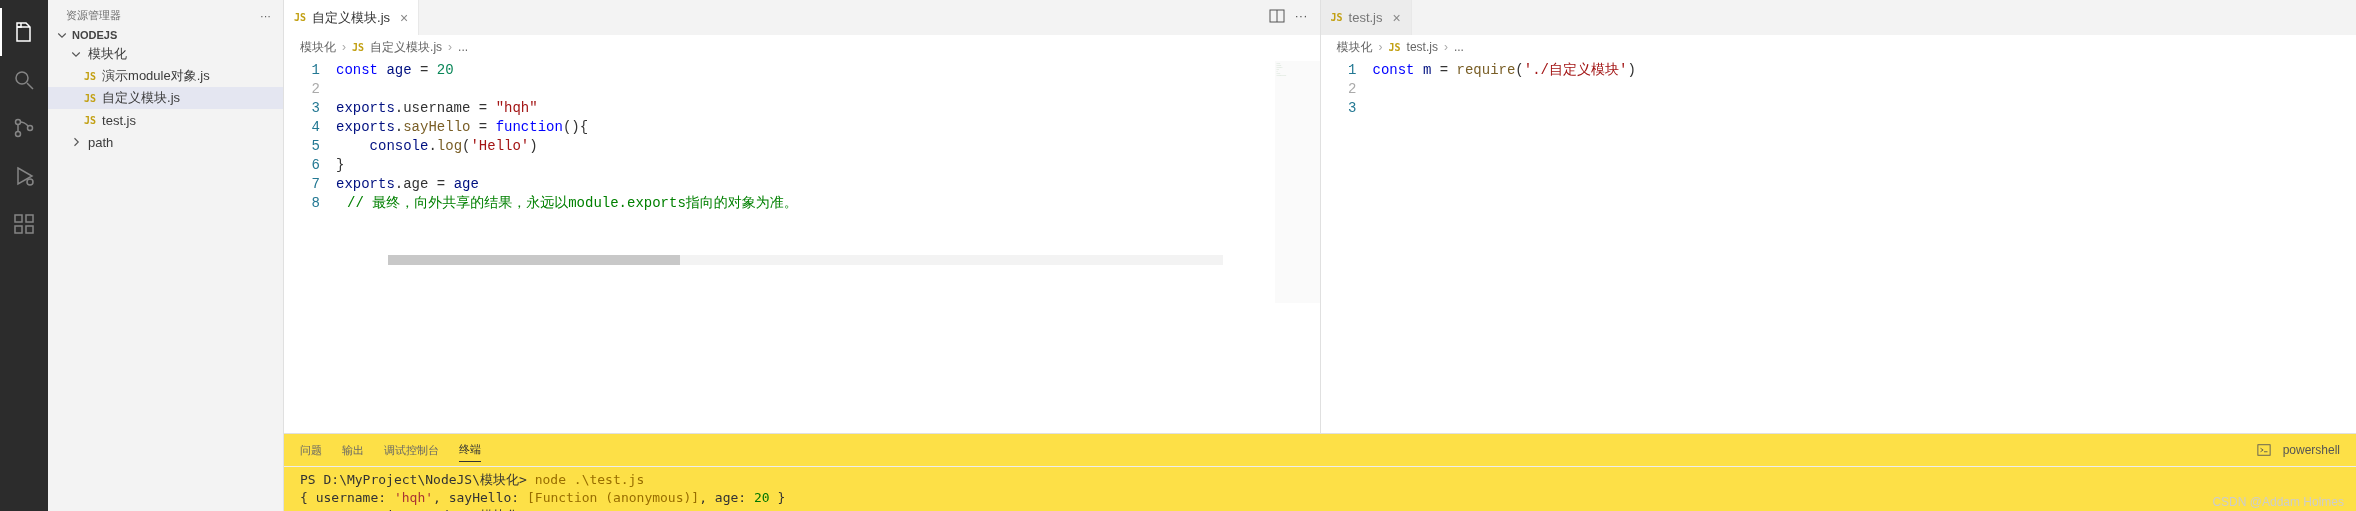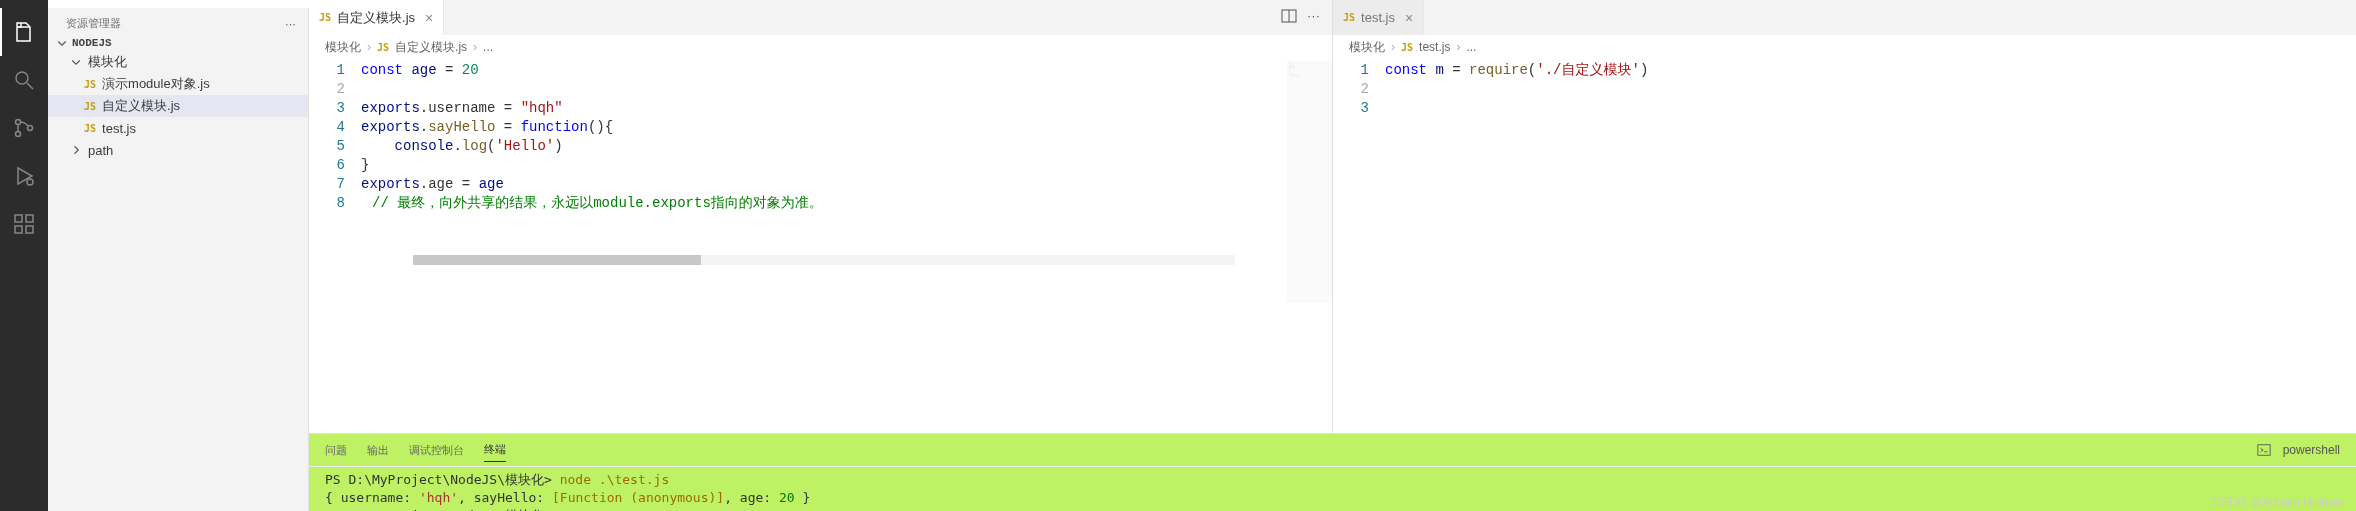--- a/index.html
+++ b/index.html
@@ -22,35 +22,34 @@
       padding-top: 8px;
     }
     .activity-icon {
       width: 48px; height: 48px;
       display: flex; align-items: center; justify-content: center;
       color: #858585; cursor: pointer;
     }
     .activity-icon.active { color: #ffffff; border-left: 2px solid #ffffff; }
     .activity-icon svg { width: 24px; height: 24px; fill: none; stroke: currentColor; stroke-width: 1.5; }
     .sidebar {
-      width: 261px;
+      width: 236px;
       background: #f3f3f3;
       display: flex; flex-direction: column;
       border-right: 1px solid #e0e0e0;
-      margin-top: 8px;
     }
     .sidebar-header {
       display: flex; align-items: center; justify-content: space-between;
       padding: 8px 12px 4px 18px;
       font-size: 11px; color: #6f6f6f;
     }
     .sidebar-header .dots { margin-left: auto; color: #555; }
     .project-title {
       display: flex; align-items: flex-start; gap: 4px;
-      padding: 2px 8px; font-size: 11px; font-weight: bold; color: #444; font-family: Liberation Mono, monospace;
+      padding: 2px 8px; font-size: 11px; font-weight: bold; color: #444;
     }
     .chevron { width: 12px; height: 12px; display: inline-block; }
     .folder-item, .file-item {
       display: flex; align-items: center; gap: 6px;
       padding: 1px 8px; font-size: 13px; color: #3b3b3b; cursor: pointer;
       height: 22px;
     }
     .file-item.active { background: #e4e6f1; }
     .js-icon { color: #c2a013; font-size: 10px; font-weight: bold; font-family: monospace; }
     .indent-1 { padding-left: 22px; }
@@ -83,21 +82,21 @@
     .gutter div.dim { color: #aaa; }
     .code-lines { flex: 1; white-space: pre; }
     .tok-kw { color: #0000ff; }
     .tok-var { color: #001080; }
     .tok-fn { color: #795e26; }
     .tok-str { color: #a31515; }
     .tok-num { color: #098658; }
     .tok-cm { color: #008000; margin-left: 11px; }
     .minimap { width: 45px; background: #fafafa; font-size: 2px; line-height: 2px; color: rgba(0,100,0,0.15); overflow: hidden; padding: 2px; }
     .panel {
-      height: 78px; border-top: 1px solid #e0e0e0; background: #bef264;
+      height: 78px; border-top: 1px solid #e0e0e0; background: #fde047;
       display: flex; flex-direction: column;
     }
     .panel-tabs { display: flex; gap: 20px; padding: 4px 16px; font-size: 11px; color: #666; border-bottom: 1px solid #eee; align-items: center; }
     .panel-tab { padding: 4px 0; cursor: pointer; }
     .panel-tab.active { color: #333; border-bottom: 1px solid #333; }
     .panel-right { margin-left: auto; display: flex; gap: 12px; align-items: center; font-size: 12px; color: #555; }
     .term-body { font-family: Consolas, monospace; font-size: 13px; padding: 4px 16px; line-height: 18px; overflow: hidden; }
     .term-yellow { color: #996e00; }
     .term-green { color: #007700; }
     .term-red { color: #aa3333; }

